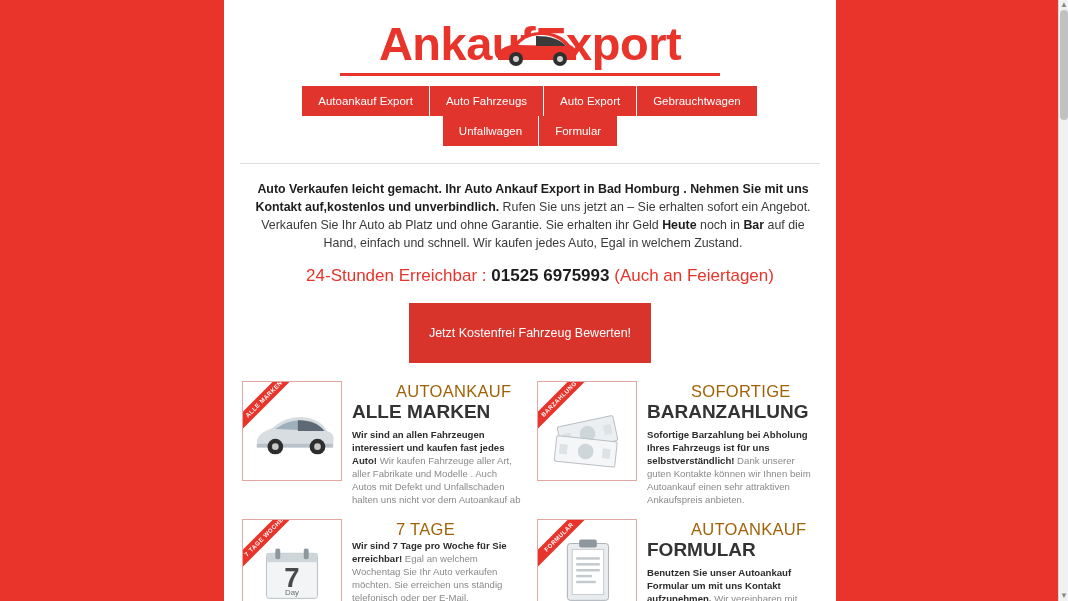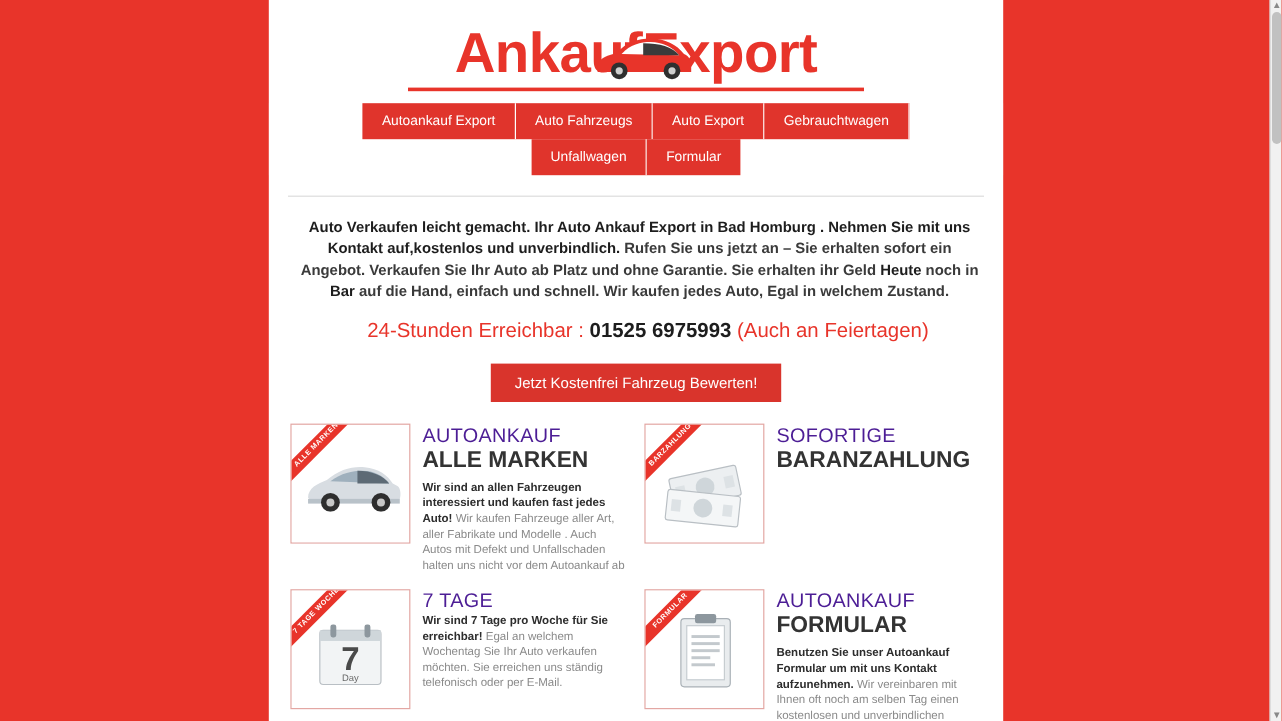--- a/index.html
+++ b/index.html
@@ -113,41 +113,40 @@
     border-top: 1px solid #dddddd;
   }
 
   
   .intro {
     padding: 16px 16px 0 22px;
     text-align: center;
     font-size: 12.4px;
     line-height: 18px;
     color: #3a3a3a;
-    font-weight: bold;
   }
   .intro b { color: #1d1d1d; }
 
   .phone-line {
     text-align: center;
     margin-top: 14px;
     font-size: 17px;
     color: #e8342a;
     margin-left: 20px;
   }
   .phone-line .num { color: #1d1d1d; font-weight: bold; }
   .phone-line .paren { color: #e8342a; }
 
   .cta-wrap { text-align: center; margin-top: 17px; }
   .cta-btn {
     display: inline-block;
     background: #d9342c;
     color: #ffffff;
     font-size: 12.5px;
-    padding: 9px 20px;
+    padding: 23px 20px;
     border: none;
     cursor: pointer;
   }
 
   
   .features {
     margin-top: 18px;
     padding: 0 18px;
     display: grid;
     grid-template-columns: 1fr 1fr;
@@ -182,23 +181,24 @@
     padding: 2px 0;
     line-height: 8px;
   }
   .thumb-art {
     position: absolute;
     left: 0; top: 0; right: 0; bottom: 0;
   }
   .feature-text { flex: 1; min-width: 0; }
   .f-title1 {
     font-size: 16.5px;
-    color: #4c1d95;
+    color: #a16207;
     line-height: 20px;
     letter-spacing: 0.3px;
+    margin-left: 44px;
   }
   .f-title2 {
     font-size: 19px;
     font-weight: bold;
     color: #333333;
     line-height: 22px;
     margin-bottom: 5px;
   }
   .f-body {
     font-size: 9.6px;
@@ -297,20 +297,21 @@
               <circle cx="49" cy="71" r="8" fill="#cfd6da"></circle>
               <rect x="22" y="66" width="8" height="10" fill="#dde2e5"></rect>
               <rect x="66" y="66" width="8" height="10" fill="#dde2e5"></rect>
             </g>
           </svg>
           <div class="ribbon">BARZAHLUNG</div>
         </div>
         <div class="feature-text">
           <div class="f-title1">SOFORTIGE</div>
           <div class="f-title2">BARANZAHLUNG</div>
+          <div class="f-body"><b>Sofortige Barzahlung bei Abholung Ihres Fahrzeugs ist für uns selbstverständlich!</b><span> Dank unserer guten Kontakte können wir Ihnen beim Autoankauf einen sehr attraktiven Ankaufspreis anbieten.</span></div>
         </div>
       </div>
 
       <div class="feature">
         <div class="thumb-box">
           <svg class="thumb-art" viewBox="0 0 100 100">
             <rect x="0" y="0" width="100" height="100" fill="#ffffff"></rect>
             <rect x="24" y="34" width="52" height="46" rx="3" fill="#f2f4f5" stroke="#b9bfc4"></rect>
             <rect x="24" y="34" width="52" height="9" fill="#cfd6da"></rect>
             <rect x="33" y="29" width="5" height="11" rx="2" fill="#8d979e"></rect>

